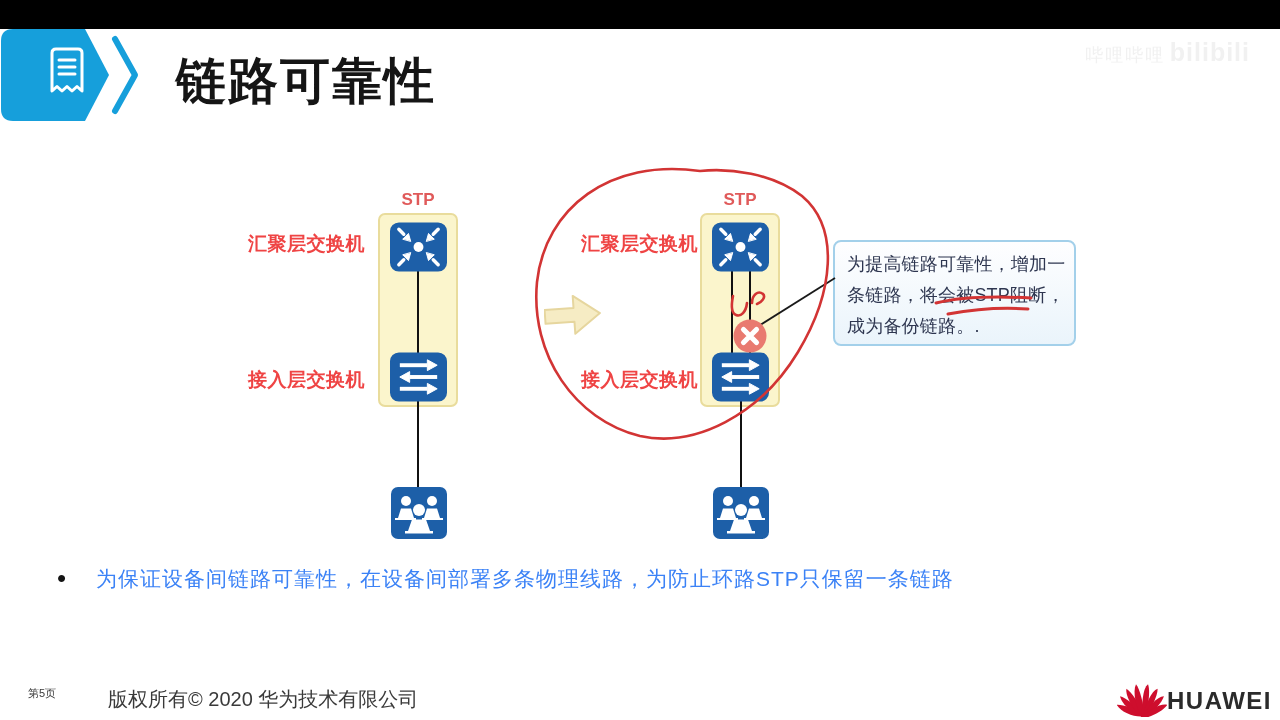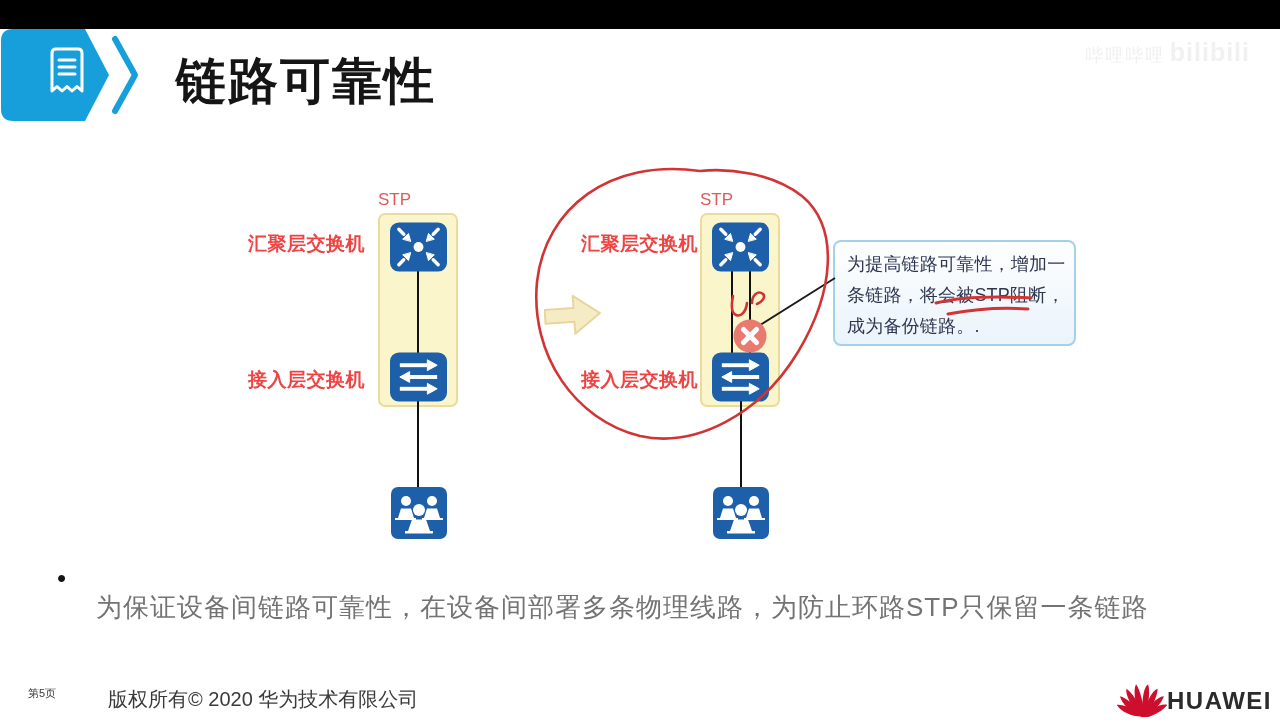--- a/index.html
+++ b/index.html
@@ -14,35 +14,35 @@
   .badge-svg{left:0;top:28px;}
   .page-title{left:176px;top:48px;font-size:50px;font-weight:bold;color:#151515;letter-spacing:2px;}
 
   
   .watermark{left:1000px;top:38px;width:250px;text-align:right;color:#f1f1f1;
              user-select:none;white-space:nowrap;}
   .watermark .cn{font-size:18px;letter-spacing:2px;}
   .watermark .latin{font-size:25px;font-weight:bold;letter-spacing:1px;}
 
   
-  .stp{width:80px;text-align:left;font-size:17px;font-weight:normal;color:#E05A5A;}
+  .stp{width:80px;text-align:center;font-size:17px;font-weight:bold;color:#E05A5A;}
   .dev-label{width:122px;text-align:right;font-size:19px;font-weight:bold;color:#ef4444;letter-spacing:0.5px;}
   .ybox{width:80px;height:194px;background:#FBF5CC;border:2px solid #E9DC9C;border-radius:7px;box-sizing:border-box;}
   .vline{width:2px;background:#111;}
 
   
   .callout{left:833px;top:240px;width:243px;height:106px;box-sizing:border-box;
            border:2px solid #A3D0EA;border-radius:8px;
            background:linear-gradient(180deg,#FEFEFF 0%,#EAF4FB 100%);
            padding:7px 6px 6px 12px;font-size:18px;line-height:31px;color:#2E3650;
            letter-spacing:0.2px;}
 
   
   .bullet-marker{left:57px;top:563px;font-size:26px;color:#141414;}
-  .bullet-lines{left:96px;top:556px;width:1160px;font-size:26px;line-height:46px;color:#737373;letter-spacing:1px;margin-top:28px;}
+  .bullet-lines{left:96px;top:556px;width:1160px;font-size:21px;line-height:46px;color:#3b82f6;letter-spacing:1px;}
 
   
   .page-num{left:28px;top:686px;font-size:11px;color:#3a3a3a;}
   .copyright{left:108px;top:686px;font-size:20px;color:#3a3a3a;}
   .brand-text{left:1167px;top:687px;font-size:24px;font-weight:bold;color:#2b2b2b;letter-spacing:1.5px;}
   .brand-logo{left:1117px;top:675px;}
   .timestamp{right:0;top:721px;height:18px;line-height:18px;background:rgba(72,72,72,0.9);
              color:#fff;font-size:11px;font-weight:bold;padding:0 5px 0 16px;
              clip-path:polygon(11px 0,100% 0,100% 100%,0 100%);letter-spacing:0.3px;}
 

